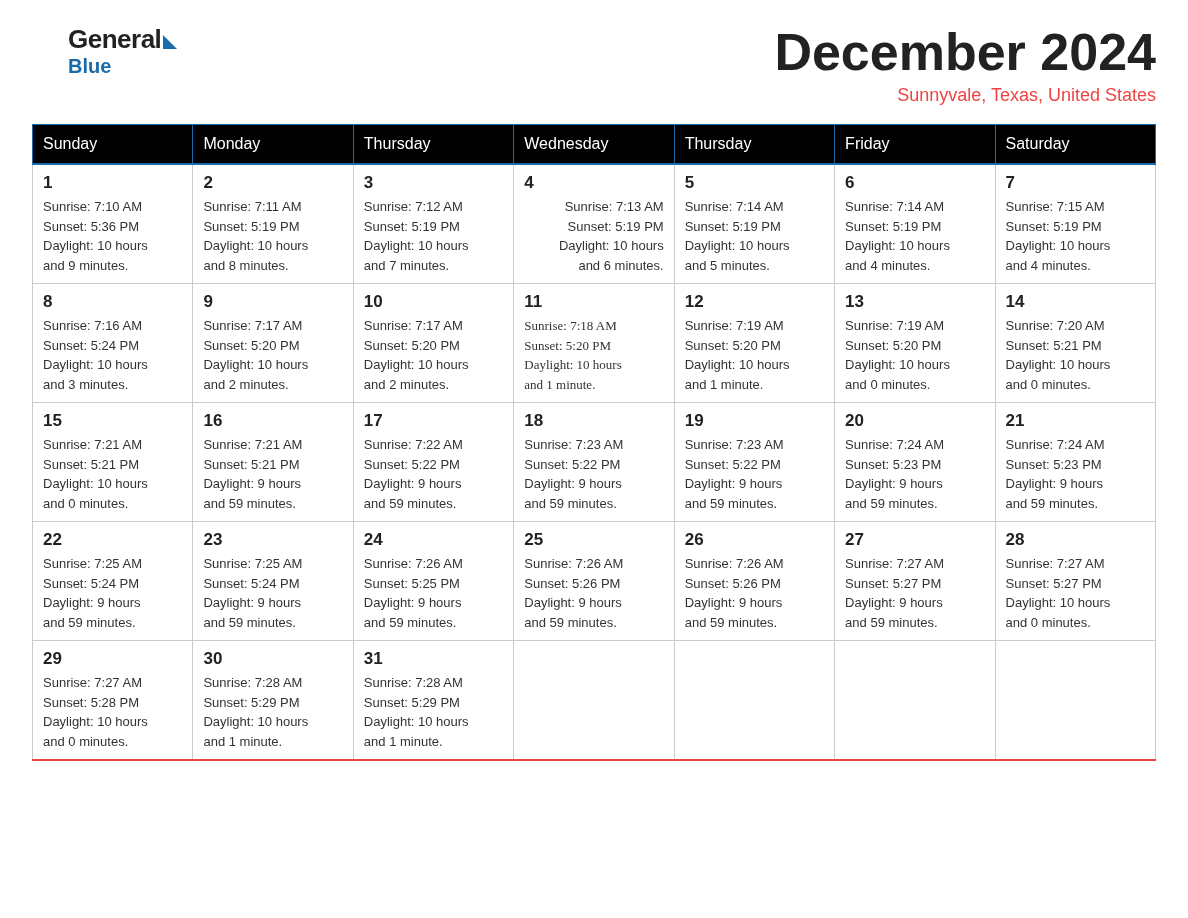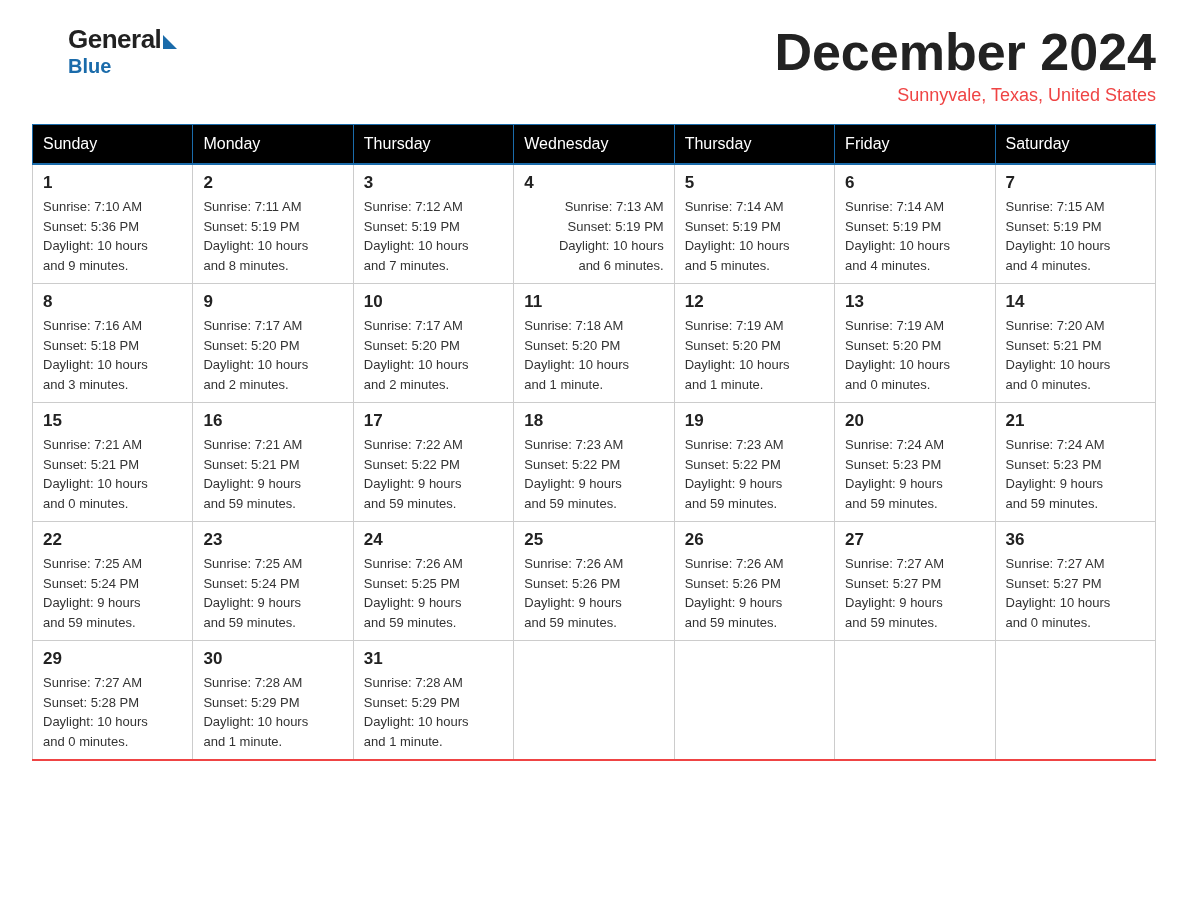--- a/index.html
+++ b/index.html
@@ -187,41 +187,41 @@
           <div class="day-info" style="white-space: pre-line;">Sunrise: 7:15 AM
 Sunset: 5:19 PM
 Daylight: 10 hours
 and 4 minutes.</div>
         </td>
       </tr>
       <tr>
         <td>
           <span class="day-num">8</span>
           <div class="day-info" style="white-space: pre-line;">Sunrise: 7:16 AM
-Sunset: 5:18 PM
+Sunset: 5:24 PM
 Daylight: 10 hours
 and 3 minutes.</div>
         </td>
         <td>
           <span class="day-num">9</span>
           <div class="day-info" style="white-space: pre-line;">Sunrise: 7:17 AM
 Sunset: 5:20 PM
 Daylight: 10 hours
 and 2 minutes.</div>
         </td>
         <td>
           <span class="day-num">10</span>
           <div class="day-info" style="white-space: pre-line;">Sunrise: 7:17 AM
 Sunset: 5:20 PM
 Daylight: 10 hours
 and 2 minutes.</div>
         </td>
         <td>
           <span class="day-num">11</span>
-          <div class="day-info" style="white-space: pre-line;">Sunrise: 7:18 AM
+          <div class="day-info" style="white-space: pre-line; font-family: Liberation Serif, serif;">Sunrise: 7:18 AM
 Sunset: 5:20 PM
 Daylight: 10 hours
 and 1 minute.</div>
         </td>
         <td>
           <span class="day-num">12</span>
           <div class="day-info" style="white-space: pre-line;">Sunrise: 7:19 AM
 Sunset: 5:20 PM
 Daylight: 10 hours
 and 1 minute.</div>
@@ -329,21 +329,21 @@
 and 59 minutes.</div>
         </td>
         <td>
           <span class="day-num">27</span>
           <div class="day-info" style="white-space: pre-line;">Sunrise: 7:27 AM
 Sunset: 5:27 PM
 Daylight: 9 hours
 and 59 minutes.</div>
         </td>
         <td>
-          <span class="day-num">36</span>
+          <span class="day-num">28</span>
           <div class="day-info" style="white-space: pre-line;">Sunrise: 7:27 AM
 Sunset: 5:27 PM
 Daylight: 10 hours
 and 0 minutes.</div>
         </td>
       </tr>
       <tr>
         <td>
           <span class="day-num">29</span>
           <div class="day-info" style="white-space: pre-line;">Sunrise: 7:27 AM

